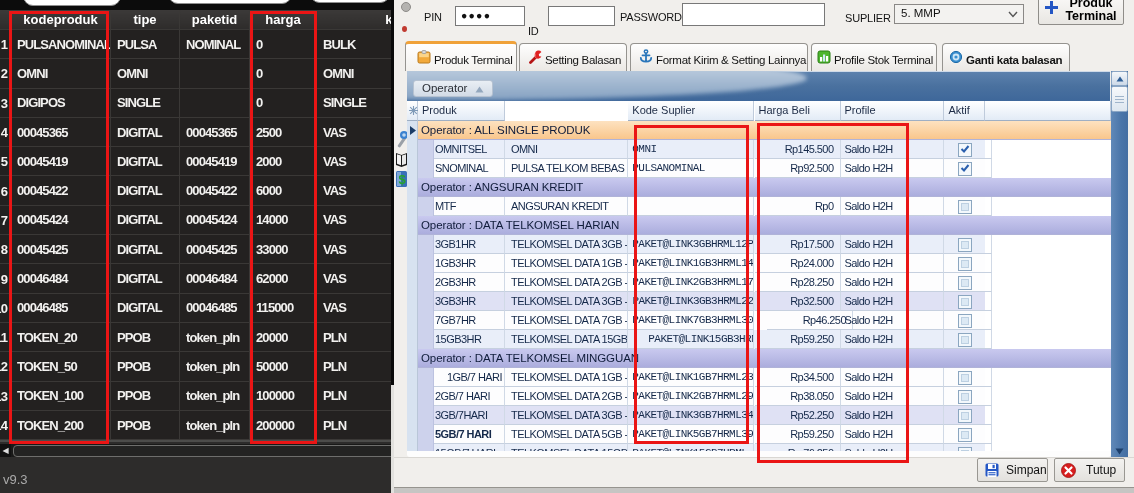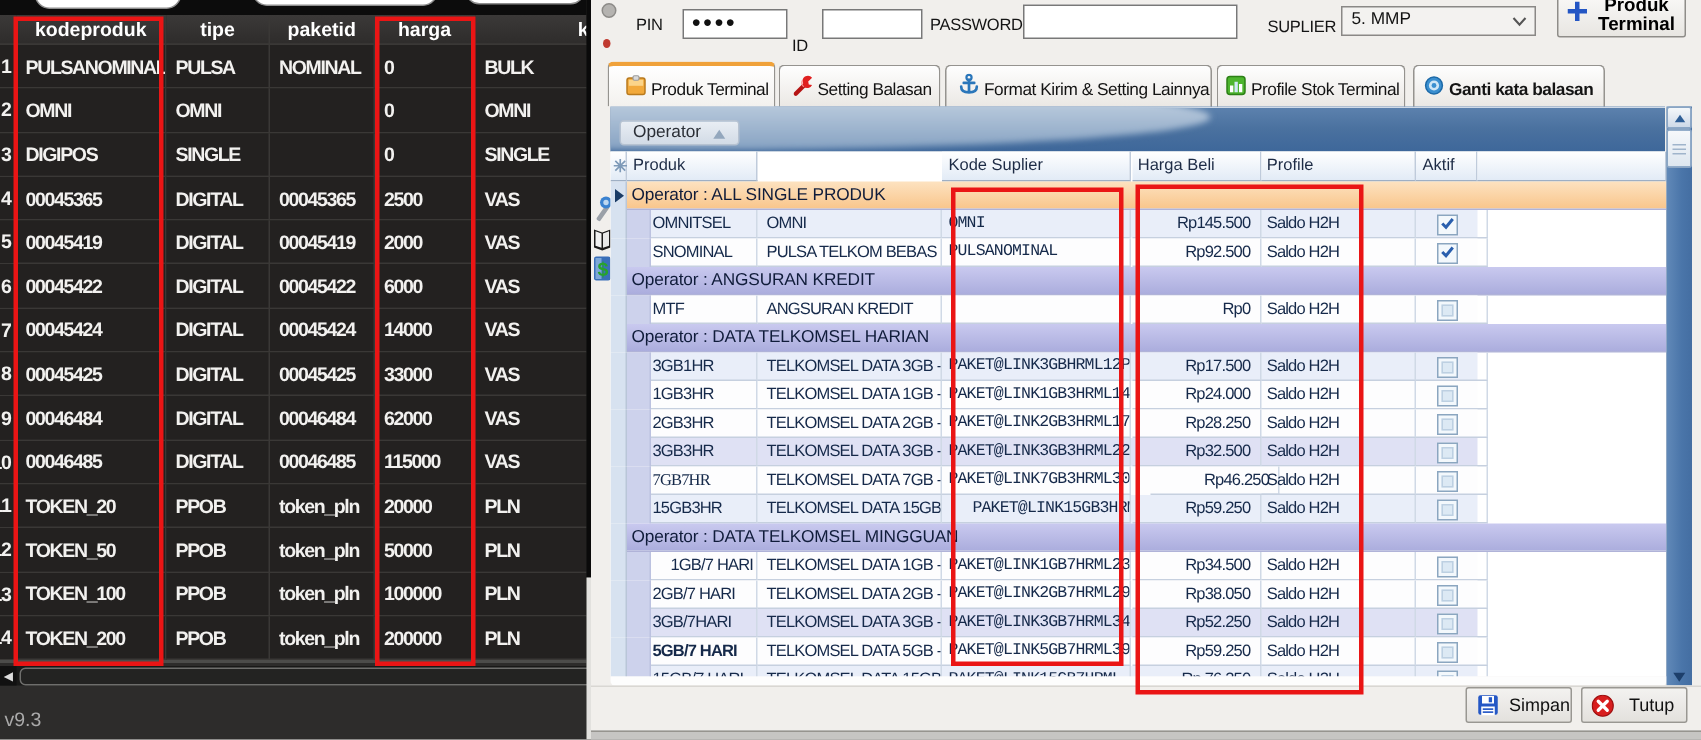--- a/index.html
+++ b/index.html
@@ -429,31 +429,31 @@
 <div class="gcell" style="left:433.5px;width:103.9px;padding-left:4px;">Saldo H2H</div>
 <div class="gcell" style="left:537.4px;width:47.6px;"></div>
 <div class="cbx un"></div>
 </div>
 <div class="grow" style="top:190.50px;">
 <div style="position:absolute;left:27px;top:0;width:551px;height:100%;background:#dfe1f4;"></div>
 <div class="gut"></div>
       <div class="ind"></div>
 <div class="gcell" style="left:27px;width:71px;padding-left:1px;">3GB3HR</div>
 <div class="gcell" style="left:98px;width:123.3px;padding-left:6px;">TELKOMSEL DATA 3GB - 3 P</div>
-<div class="gcell mono" style="left:221.3px;width:126.2px;padding-left:4px;">PAKET@LINK3GB3HRML22</div>
+<div class="gcell mono" style="left:221.3px;width:126.2px;padding-left:4px;text-align:right;">PAKET@LINK3GB3HRML22</div>
 <div class="gcell" style="left:347.5px;width:86px;text-align:right;padding-right:6px;">Rp32.500</div>
 <div class="gcell" style="left:433.5px;width:103.9px;padding-left:4px;">Saldo H2H</div>
 <div class="gcell" style="left:537.4px;width:47.6px;"></div>
 <div class="cbx un"></div>
 </div>
 <div class="grow" style="top:209.50px;">
 <div style="position:absolute;left:27px;top:0;width:551px;height:100%;background:#fdfdfe;"></div>
 <div class="gut"></div>
       <div class="ind"></div>
-<div class="gcell" style="left:27px;width:71px;padding-left:1px;font-family:Liberation Serif, serif;">7GB7HR</div>
+<div class="gcell" style="left:27px;width:71px;padding-left:1px;">7GB7HR</div>
 <div class="gcell" style="left:98px;width:123.3px;padding-left:6px;">TELKOMSEL DATA 7GB - 3 P</div>
 <div class="gcell mono" style="left:221.3px;width:126.2px;padding-left:4px;">PAKET@LINK7GB3HRML30</div>
 <div class="gcell" style="left:360px;width:86px;text-align:right;padding-right:6px;">Rp46.250</div>
 <div class="gcell" style="left:433.5px;width:103.9px;padding-left:4px;">Saldo H2H</div>
 <div class="gcell" style="left:537.4px;width:47.6px;"></div>
 <div class="cbx un"></div>
 </div>
 <div class="grow" style="top:228.50px;">
 <div style="position:absolute;left:27px;top:0;width:551px;height:100%;background:#e9eef9;"></div>
 <div class="gut"></div>

